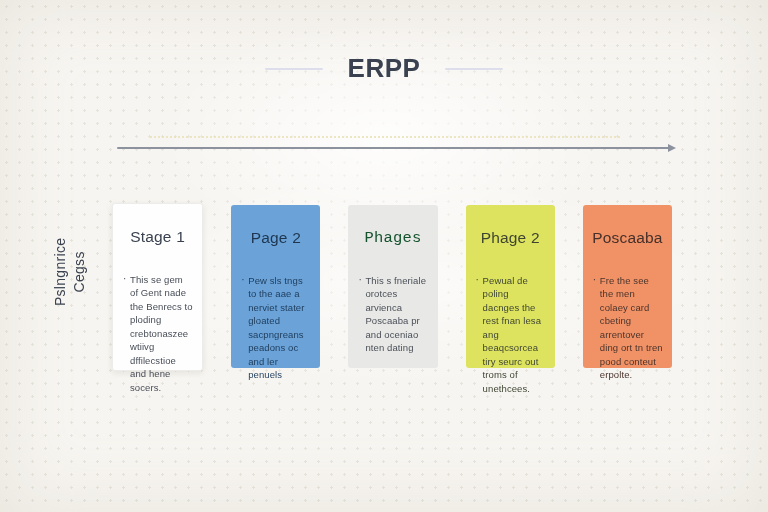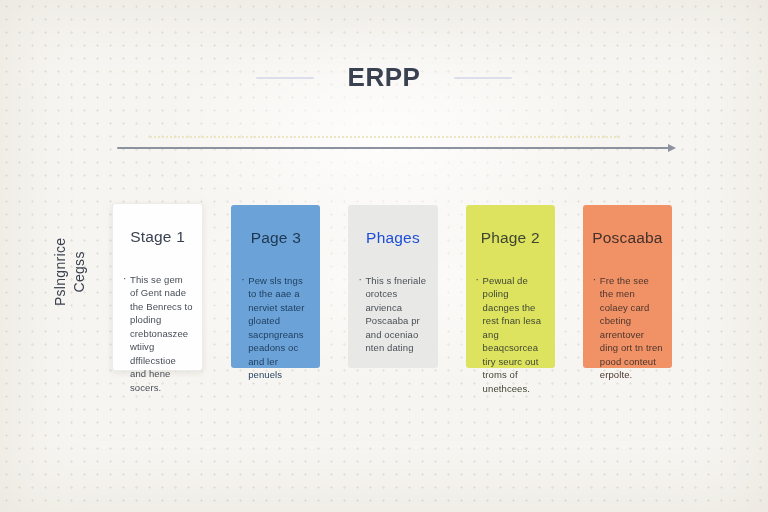--- a/index.html
+++ b/index.html
@@ -14,21 +14,21 @@
     background-size:auto,auto,13px 13px;
     box-shadow:inset 0 0 70px rgba(196,186,170,.28);
   }
   
   .title-row{
     position:absolute;top:50px;left:0;right:0;
     display:flex;align-items:center;justify-content:center;gap:22px;
   }
   .title-row .rule{width:58px;height:2px;background:#dcdfeb;border-radius:1px;}
   .page-title{
-    margin:12px;font-size:26px;font-weight:bold;color:#3a4251;letter-spacing:.5px;
+    margin:3px;font-size:26px;font-weight:bold;color:#3a4251;letter-spacing:.5px;
   }
   
   .dotted-guide{
     position:absolute;left:150px;top:136px;width:470px;height:0;
     border-top:2px dotted #e9e2b6;opacity:.8;
   }
   .timeline-arrow{
     position:absolute;left:117px;top:147px;width:552px;height:2px;
     background:#8d939e;border-radius:1px;
   }
@@ -93,29 +93,29 @@
 
     <div class="card card-0" style="background-color: rgb(254, 254, 254);">
       <div class="card-title" style="color: rgb(58, 66, 80);">Stage 1</div>
       <div class="card-body" style="color: rgb(71, 77, 87);">
         <span class="bullet">·</span>
         <span>This se gem of Gent nade the Benrecs to ploding crebtonaszee wtiivg dffilecstioe and hene socers.</span>
       </div>
     </div>
 
     <div class="card card-1" style="background-color: rgb(107, 163, 216);">
-      <div class="card-title" style="color: rgb(31, 54, 80);">Page 3</div>
+      <div class="card-title" style="color: rgb(31, 54, 80);">Page 2</div>
       <div class="card-body" style="color: rgb(30, 60, 92);">
         <span class="bullet">·</span>
         <span>Pew sls tngs to the aae a nerviet stater gloated sacpngreans peadons oc and ler penuels</span>
       </div>
     </div>
 
     <div class="card card-2" style="background-color: rgb(232, 232, 230);">
-      <div class="card-title" style="color: #1d4ed8;">Phages</div>
+      <div class="card-title" style="color: #14532d; font-family: Liberation Mono, monospace;">Phages</div>
       <div class="card-body" style="color: rgb(74, 80, 88);">
         <span class="bullet">·</span>
         <span>This s fneriale orotces arvienca Poscaaba pr and oceniao nten dating</span>
       </div>
     </div>
 
     <div class="card card-3" style="background-color: rgb(221, 227, 95);">
       <div class="card-title" style="color: rgb(62, 68, 48);">Phage 2</div>
       <div class="card-body" style="color: rgb(63, 70, 51);">
         <span class="bullet">·</span>

